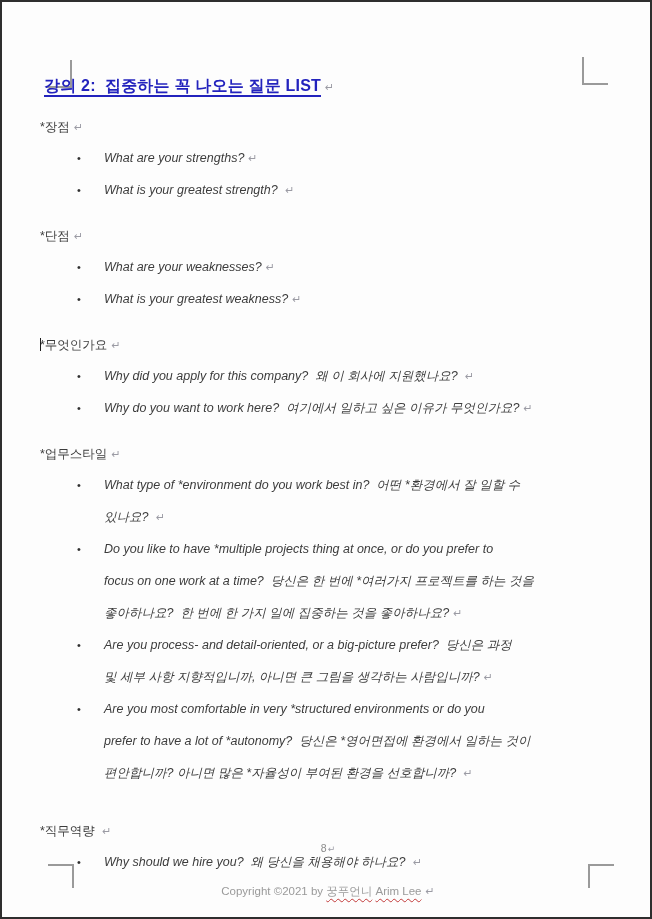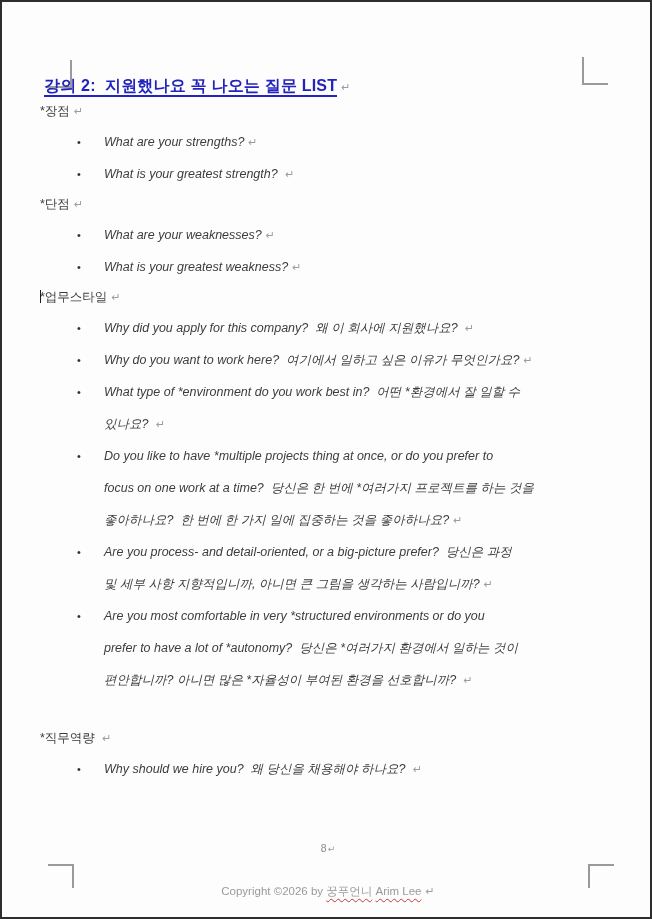--- a/index.html
+++ b/index.html
@@ -34,21 +34,21 @@
     white-space:pre-wrap;
   }
   .mark{
     color:var(--mark-gray,#9b9ba4);
     font-weight:normal;
     font-size:11px;
     margin-left:4px;
   }
   .section-header{
     position:relative;
-    margin-top:0;
+    margin-top:16px;
     height:29px;line-height:29px;
     font-size:12.5px;
     white-space:pre-wrap;
   }
   .section-header.first{}
   .section-header.last{margin-top:28px;}
   .caret{
     display:inline-block;width:1px;height:13px;
     background:#1c1c1c;vertical-align:-2px;margin-right:-1px;
   }
@@ -88,21 +88,21 @@
 <body>
 
 <div id="page" style="--title-blue: #2323bd; --body-text: #3c3c3c; --mark-gray: #9b9ba4; --squiggle-red: #c23a3a;">
   <div class="crop tl"></div>
   <div class="crop tr"></div>
   <div class="crop bl"></div>
   <div class="crop br"></div>
 
   <div id="content">
     <div class="doc-title">
-      <span class="t-text">강의 2:  지원했나요 꼭 나오는 질문 LIST</span><span class="mark">↵</span>
+      <span class="t-text">강의 2:  집중하는 꼭 나오는 질문 LIST</span><span class="mark">↵</span>
     </div>
     <div>
         <div class="section-header first"><span>*장점</span><span class="mark">↵</span></div>
         <div class="bullet-item">
           <span class="bullet-dot">•</span>
           <div class="bullet-lines">
             <div class="q-line">What are your strengths?<span class="mark">↵</span></div>
           </div>
         </div>
         <div class="bullet-item">
@@ -117,33 +117,34 @@
           <div class="bullet-lines">
             <div class="q-line">What are your weaknesses?<span class="mark">↵</span></div>
           </div>
         </div>
         <div class="bullet-item">
           <span class="bullet-dot">•</span>
           <div class="bullet-lines">
             <div class="q-line">What is your greatest weakness?<span class="mark">↵</span></div>
           </div>
         </div>
-        <div class="section-header"><span class="caret"></span><span>*업무스타일</span><span class="mark">↵</span></div>
+        <div class="section-header"><span class="caret"></span><span>*무엇인가요</span><span class="mark">↵</span></div>
         <div class="bullet-item">
           <span class="bullet-dot">•</span>
           <div class="bullet-lines">
             <div class="q-line">Why did you apply for this company?  왜 이 회사에 지원했나요? <span class="mark">↵</span></div>
           </div>
         </div>
         <div class="bullet-item">
           <span class="bullet-dot">•</span>
           <div class="bullet-lines">
             <div class="q-line">Why do you want to work here?  여기에서 일하고 싶은 이유가 무엇인가요?<span class="mark">↵</span></div>
           </div>
         </div>
+        <div class="section-header"><span>*업무스타일</span><span class="mark">↵</span></div>
         <div class="bullet-item">
           <span class="bullet-dot">•</span>
           <div class="bullet-lines">
             <div class="q-line">What type of *environment do you work best in?  어떤 *환경에서 잘 일할 수</div>
             <div class="q-line">있나요? <span class="mark">↵</span></div>
           </div>
         </div>
         <div class="bullet-item">
           <span class="bullet-dot">•</span>
           <div class="bullet-lines">
@@ -156,35 +157,35 @@
           <span class="bullet-dot">•</span>
           <div class="bullet-lines">
             <div class="q-line">Are you process- and detail-oriented, or a big-picture prefer?  당신은 과정</div>
             <div class="q-line">및 세부 사항 지향적입니까, 아니면 큰 그림을 생각하는 사람입니까?<span class="mark">↵</span></div>
           </div>
         </div>
         <div class="bullet-item">
           <span class="bullet-dot">•</span>
           <div class="bullet-lines">
             <div class="q-line">Are you most comfortable in very *structured environments or do you</div>
-            <div class="q-line">prefer to have a lot of *autonomy?  당신은 *여러가지 환경에서 일하는 것이</div>
+            <div class="q-line">prefer to have a lot of *autonomy?  당신은 *영어면접에 환경에서 일하는 것이</div>
             <div class="q-line">편안합니까? 아니면 많은 *자율성이 부여된 환경을 선호합니까? <span class="mark">↵</span></div>
           </div>
         </div>
         <div class="section-header last"><span>*직무역량 </span><span class="mark">↵</span></div>
         <div class="bullet-item">
           <span class="bullet-dot">•</span>
           <div class="bullet-lines">
             <div class="q-line">Why should we hire you?  왜 당신을 채용해야 하나요? <span class="mark">↵</span></div>
           </div>
         </div>
       </div>
   </div>
 
   <footer>
     <div class="page-number">
       <span>8</span><span class="mark">↵</span>
     </div>
     <div class="copyright">
-      <span>Copyright ©2026 by </span><span class="squiggle">꿍푸언니</span><span> </span><span class="squiggle">Arim Lee</span><span class="mark">↵</span>
+      <span>Copyright ©2021 by </span><span class="squiggle">꿍푸언니</span><span> </span><span class="squiggle">Arim Lee</span><span class="mark">↵</span>
     </div>
   </footer>
 </div>
 
 </body></html>

